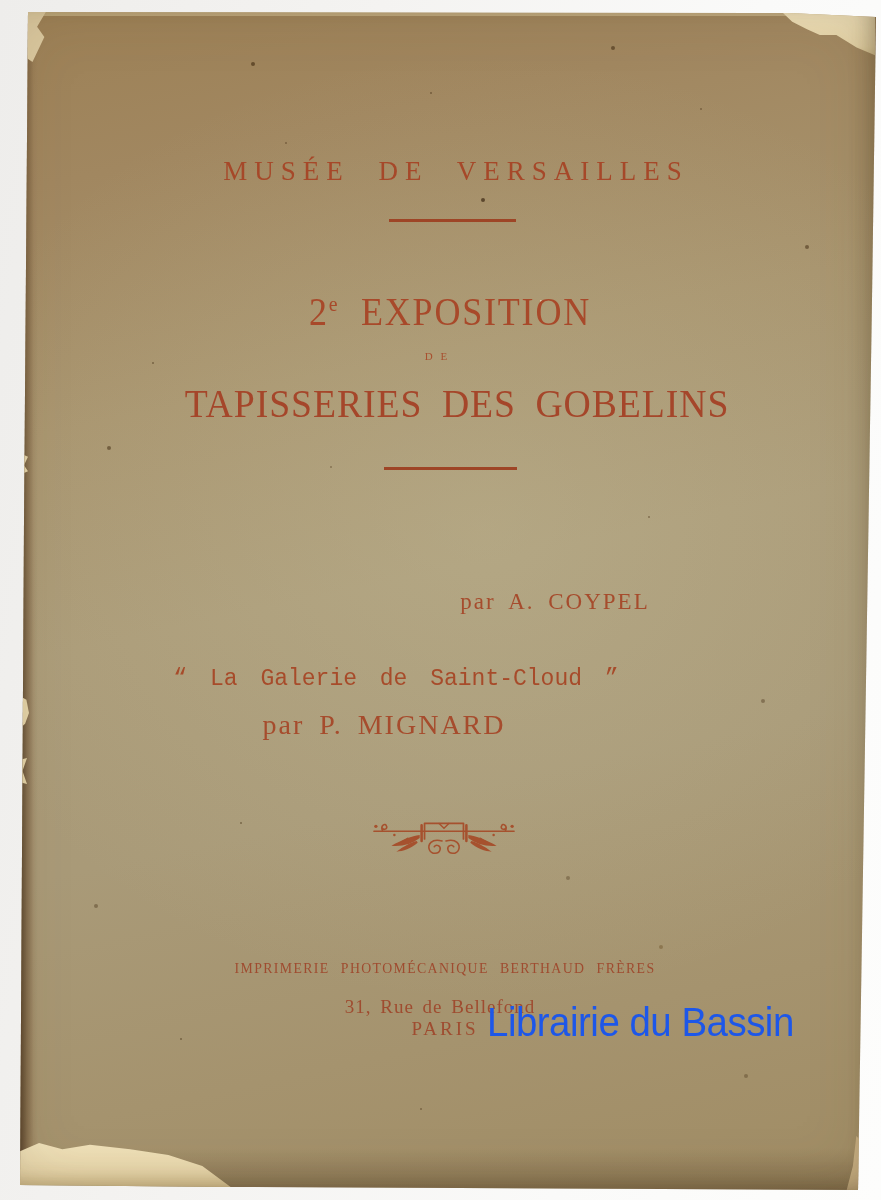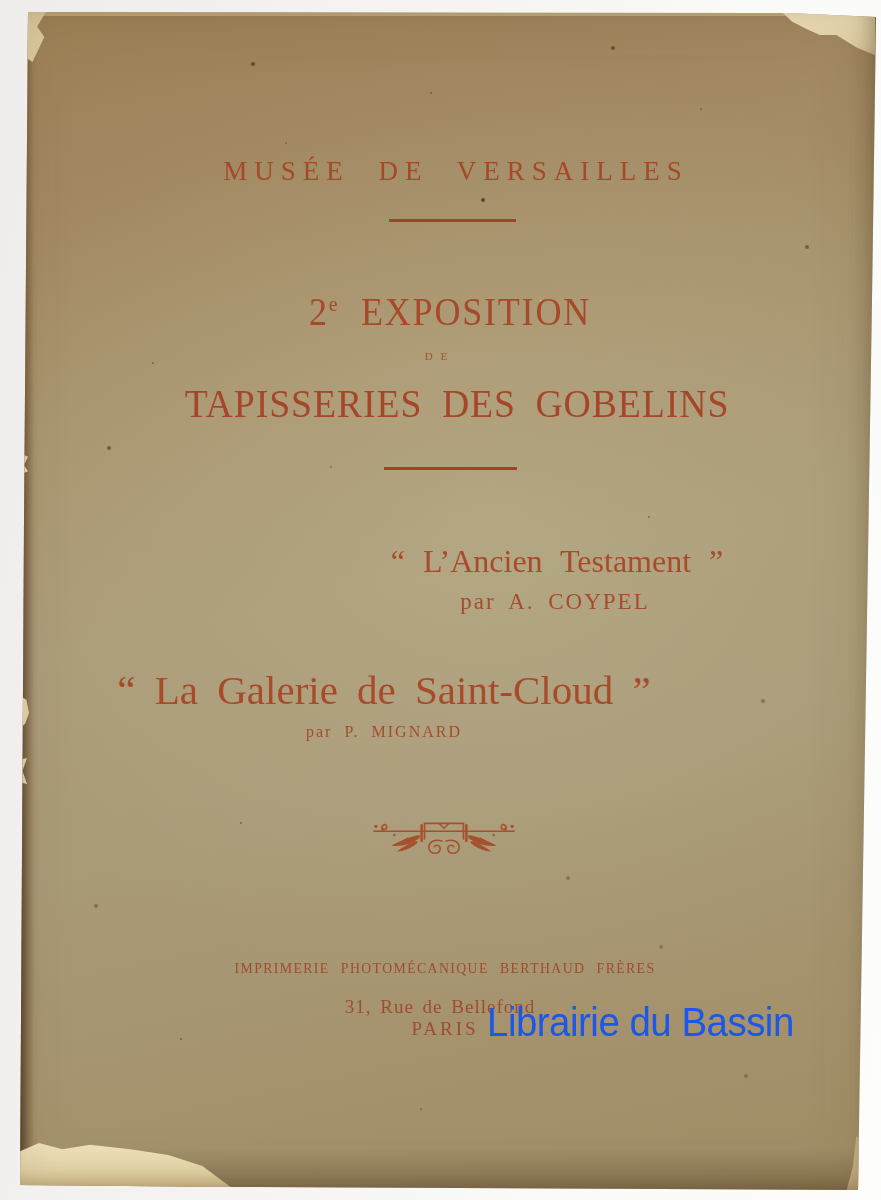--- a/index.html
+++ b/index.html
@@ -95,22 +95,22 @@
   .rule{position:absolute;height:3px;background:#9e4526;}
   .rule1{left:389px;top:219px;width:127px;}
   .rule2{left:384px;top:467px;width:133px;}
   .expo{left:450px;top:288px;font-size:40px;letter-spacing:2px;color:#a8492a;transform:translateX(-50%) scaleX(.90);}
   .expo sup{font-size:22px;line-height:0;vertical-align:14px;letter-spacing:0;}
   .expo .word{margin-left:26px;}
   .de{left:440px;top:350px;font-size:11px;letter-spacing:8px;color:#a8502f;}
   .subject{left:457px;top:379px;font-size:41px;letter-spacing:1px;word-spacing:10px;color:#a5462a;transform:translateX(-50%) scaleX(.92);}
   .work1-title{left:557px;top:543px;font-size:32px;word-spacing:10px;color:#a74b2a;}
   .work1-author{left:555px;top:589px;font-size:23px;letter-spacing:2px;word-spacing:6px;color:#a64c2d;}
-  .work2-title{left:384px;top:666px;font-size:41px;word-spacing:9px;color:#a74b2a;}
-  .work2-author{left:384px;top:709px;font-size:16px;letter-spacing:2px;word-spacing:6px;color:#a64c2d;margin-top:14px;}
+  .work2-title{left:396px;top:666px;font-size:23px;word-spacing:9px;color:#a74b2a;font-family:Liberation Mono, monospace;}
+  .work2-author{left:384px;top:709px;font-size:28px;letter-spacing:2px;word-spacing:6px;color:#a64c2d;}
   .ornament{position:absolute;left:444px;top:817px;width:146px;height:42px;transform:translateX(-50%);}
   .imprint1{left:445px;top:960px;font-size:15px;letter-spacing:1.5px;word-spacing:7px;color:#9f4c30;transform:translateX(-50%) scaleX(.92);}
   .imprint2{left:440px;top:996px;font-size:19px;letter-spacing:1px;word-spacing:3px;color:#9f4c30;}
   .imprint3{left:445px;top:1018px;font-size:19px;letter-spacing:3px;color:#9f4c30;}
   
   .watermark{
     position:absolute;left:487px;top:1000px;
     font-family:"Liberation Sans","DejaVu Sans",sans-serif;
     font-size:40px;letter-spacing:-.5px;color:#1d57e9;white-space:nowrap;
     transform:scaleX(.96);transform-origin:left top;
@@ -137,21 +137,20 @@
     <div class="speckles"></div>
 
     <div class="txt museum">MUSÉE DE VERSAILLES</div>
     <div class="rule rule1"></div>
 
     <div class="txt expo"><span>2</span><sup>e</sup><span class="word">EXPOSITION</span></div>
     <div class="txt de">DE</div>
     <div class="txt subject">TAPISSERIES DES GOBELINS</div>
     <div class="rule rule2"></div>
 
-    <div class="txt work1-title">“ L’Ancien Testament ”</div>
     <div class="txt work1-author">par A. COYPEL</div>
     <div class="txt work2-title">“ La Galerie de Saint-Cloud ”</div>
     <div class="txt work2-author">par P. MIGNARD</div>
 
     <div class="ornament">
       <svg viewBox="0 0 150 42" width="146" height="42">
         <g fill="none" stroke="#a6512e" stroke-width="1.6" stroke-linecap="round">
           <line x1="3" y1="14" x2="147" y2="14"></line>
           <path d="M12,14 C9,8 15,5 16,9 C17,12 13,13 12,11"></path>
           <path d="M138,14 C141,8 135,5 134,9 C133,12 137,13 138,11"></path>

